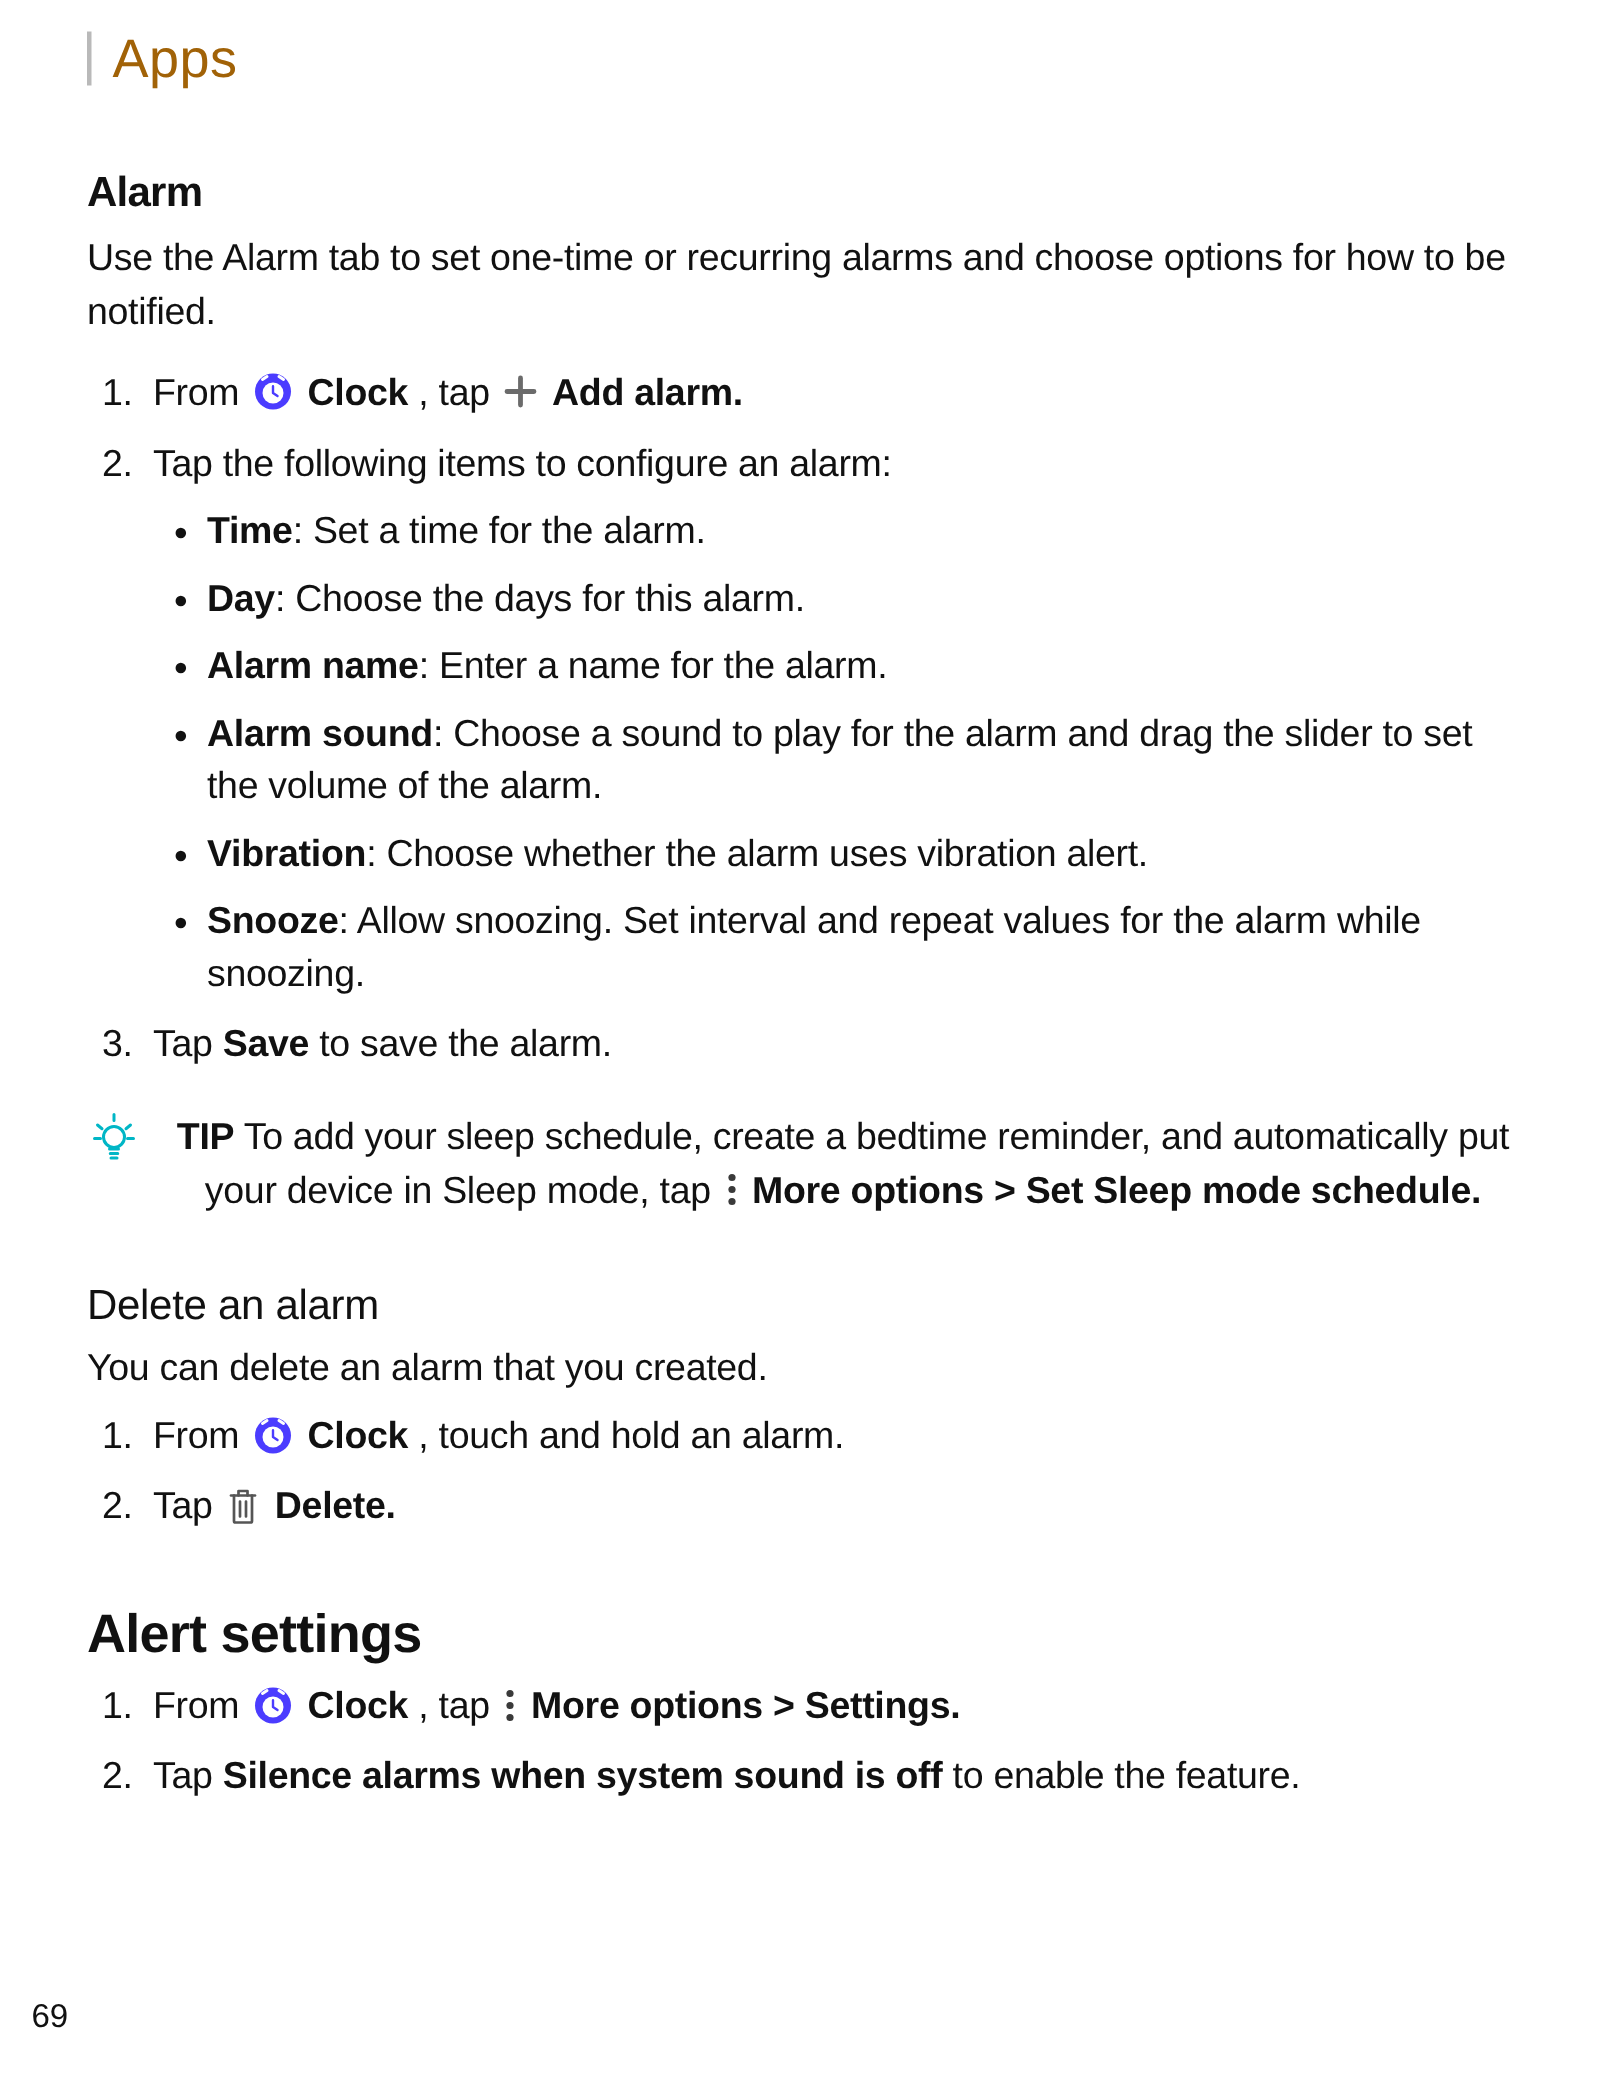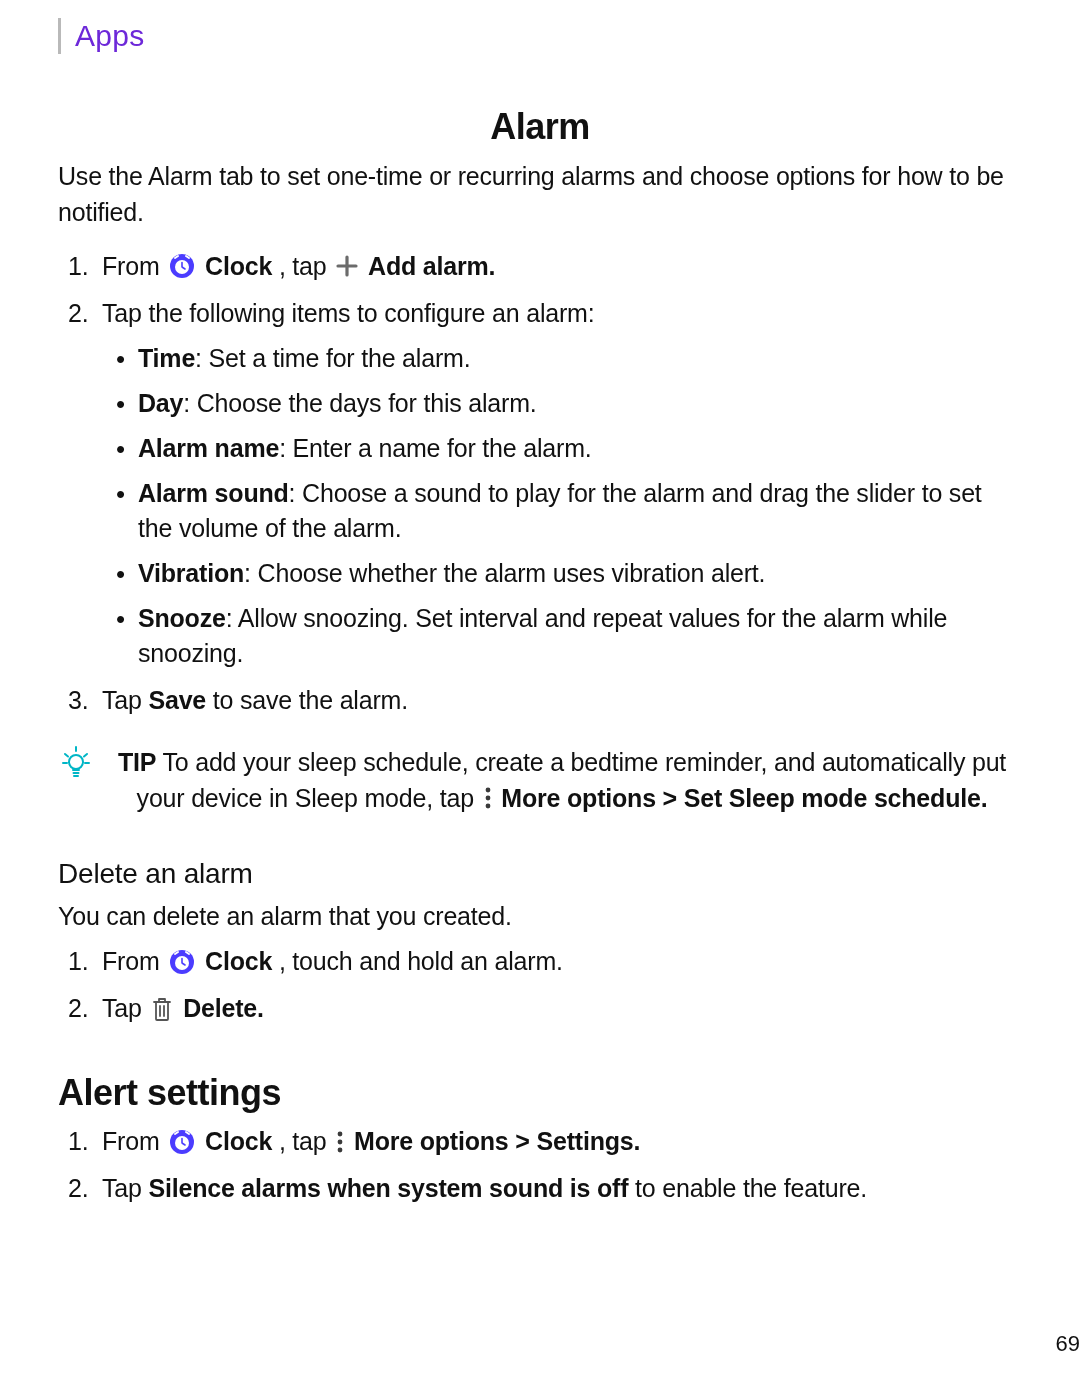--- a/index.html
+++ b/index.html
@@ -24,30 +24,29 @@
     padding-top: 18px;
     margin-bottom: 52px;
   }
   .crumb-bar {
     width: 3px;
     height: 36px;
     background: #b9b9b9;
     display: inline-block;
   }
   .crumb-text {
-    font-size: 30px;
-    color: #6d28d9;
+    font-size: 36px;
+    color: #a16207;
     letter-spacing: 0.3px;
   }
   h2.section {
-    font-size: 36px;
+    font-size: 28px;
     font-weight: 600;
     letter-spacing: -0.5px;
     margin: 0 0 10px 0;
-    text-align: center;
   }
   h2.section-big {
     font-size: 36px;
     font-weight: 600;
     margin: 46px 0 10px 0;
     letter-spacing: -0.5px;
   }
   h3.subsection {
     font-size: 28px;
     font-weight: 400;
@@ -117,21 +116,21 @@
   }
   .tip-icon {
     flex: 0 0 auto;
     margin-top: 0px;
   }
   .page-number {
     position: absolute;
     bottom: 40px;
     left: 0;
     right: 0;
-    text-align: right;
+    text-align: left;
     font-size: 22px;
     color: #111;
     padding-left: 21px;
   }
 </style>
 </head>
 <body>
 
 <div class="page">
 

